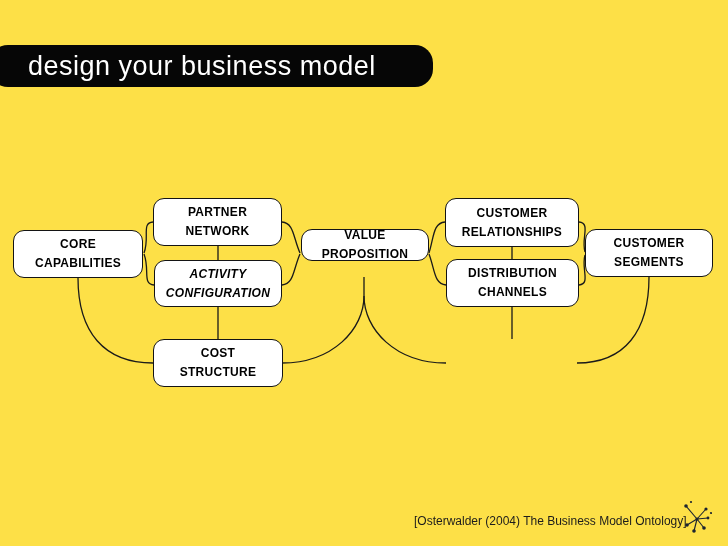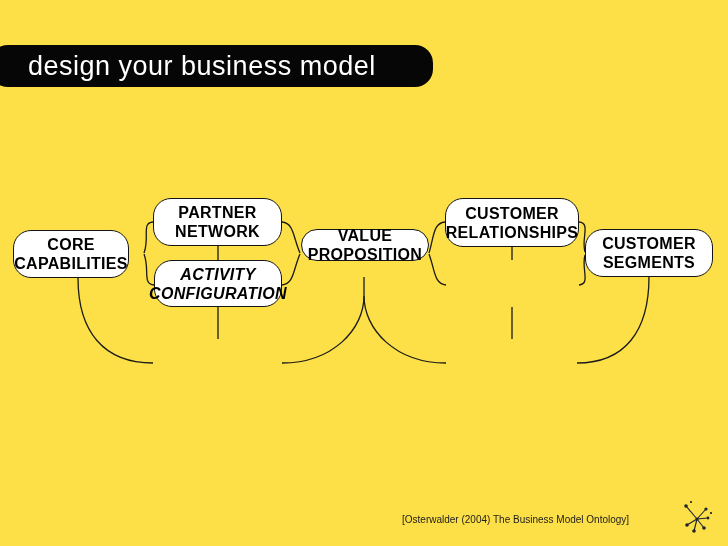--- a/index.html
+++ b/index.html
@@ -49,48 +49,48 @@
     stroke: #1a1a1a;
     stroke-width: 1.3;
   }
 
   
   .node {
     position: absolute;
     box-sizing: border-box;
     background: #ffffff;
     border: 1.5px solid #141414;
-    border-radius: 18px;
+    border-radius: 11px;
     display: flex;
     align-items: center;
     justify-content: center;
     text-align: center;
     white-space: pre-line;
     font-weight: bold;
-    font-size: 16px;
+    font-size: 12px;
     line-height: 19px;
     letter-spacing: 0.3px;
     color: #000000;
   }
-  #box-core      { left: 13px;  top: 230px; width: 116px; height: 48px; }
+  #box-core      { left: 13px;  top: 230px; width: 130px; height: 48px; }
   #box-partner   { left: 153px; top: 198px; width: 129px; height: 48px; }
   #box-activity  { left: 154px; top: 260px; width: 128px; height: 47px; font-style: italic; }
   #box-value     { left: 301px; top: 229px; width: 128px; height: 32px; }
   #box-custrel   { left: 445px; top: 198px; width: 134px; height: 49px; }
   #box-dist      { left: 446px; top: 259px; width: 133px; height: 48px; }
   #box-custseg   { left: 585px; top: 229px; width: 128px; height: 48px; }
   #box-cost      { left: 153px; top: 339px; width: 130px; height: 48px; }
   #box-revenue   { left: 446px; top: 339px; width: 131px; height: 48px; }
 
   
   .citation {
     position: absolute;
-    left: 402px;
+    left: 414px;
     top: 514px;
-    font-size: 10px;
+    font-size: 12px;
     color: #1c1c1c;
     white-space: nowrap;
   }
   .footer-icon {
     position: absolute;
     left: 682px;
     top: 500px;
     width: 30px;
     height: 34px;
   }
@@ -133,22 +133,26 @@
   <div class="node" id="box-core">CORE
 CAPABILITIES</div>
   <div class="node" id="box-partner">PARTNER
 NETWORK</div>
   <div class="node" id="box-activity">ACTIVITY
 CONFIGURATION</div>
   <div class="node" id="box-value">VALUE
 PROPOSITION</div>
   <div class="node" id="box-custrel">CUSTOMER
 RELATIONSHIPS</div>
+  <div class="node" id="box-dist">DISTRIBUTION
+CHANNELS</div>
   <div class="node" id="box-custseg">CUSTOMER
 SEGMENTS</div>
+  <div class="node" id="box-cost">COST
+STRUCTURE</div>
 
   <div class="citation">[Osterwalder (2004) The Business Model Ontology]</div>
 
   <svg class="footer-icon" viewBox="0 0 30 34" xmlns="http://www.w3.org/2000/svg">
     <g stroke="#1c2430" stroke-width="1.1">
       <line x1="15" y1="19" x2="4" y2="6"></line>
       <line x1="15" y1="19" x2="24" y2="9"></line>
       <line x1="15" y1="19" x2="26" y2="18"></line>
       <line x1="15" y1="19" x2="22" y2="28"></line>
       <line x1="15" y1="19" x2="12" y2="31"></line>

